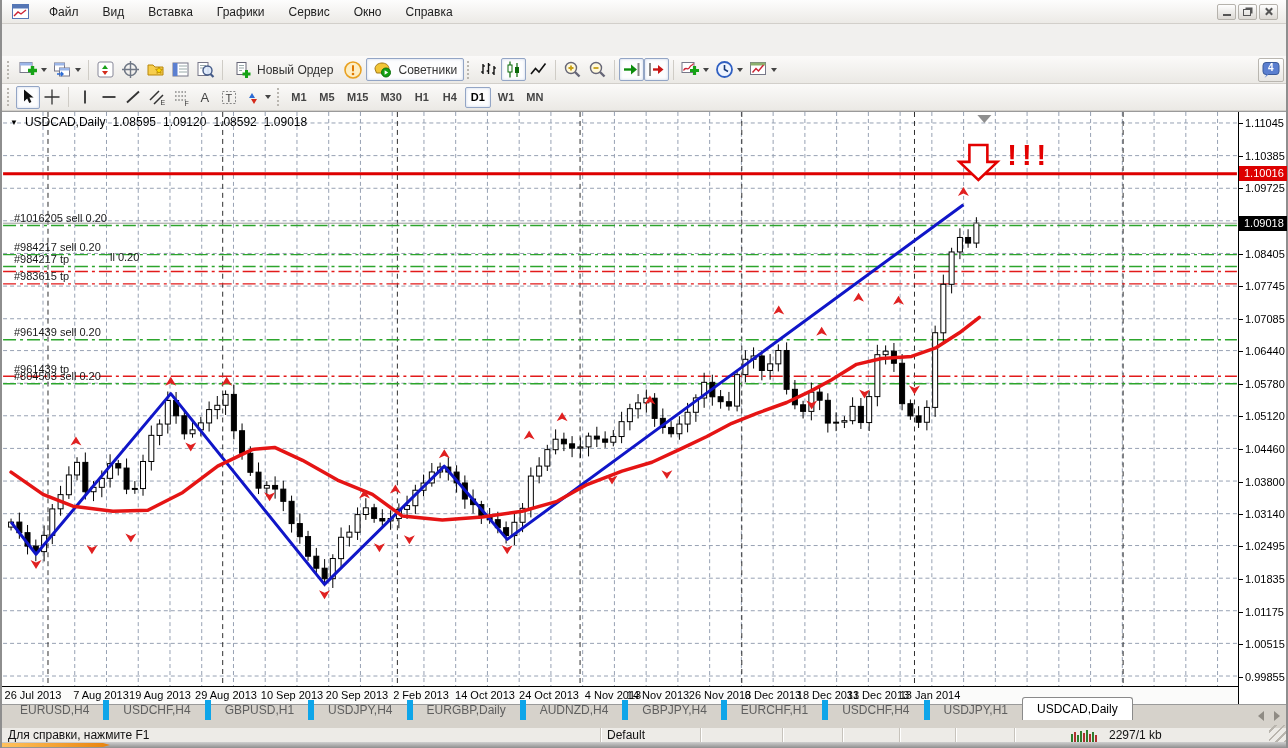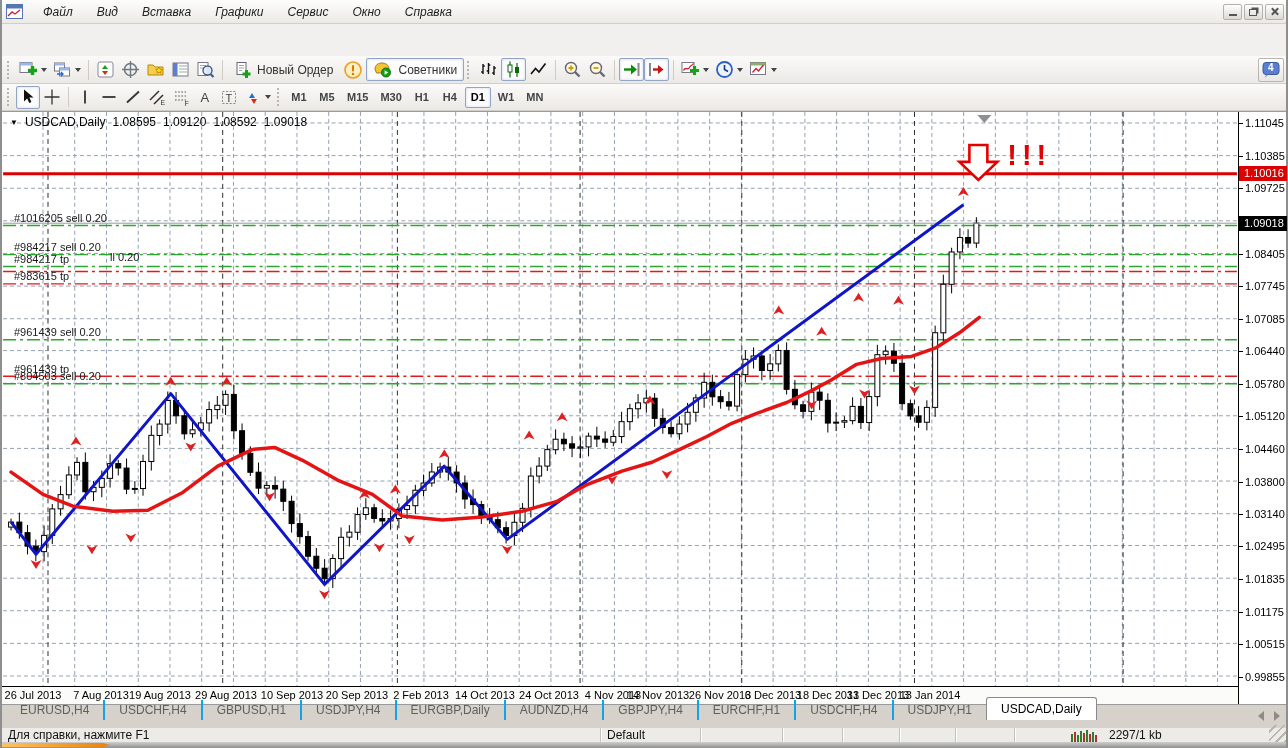--- a/index.html
+++ b/index.html
@@ -12,21 +12,21 @@
   .title-text { color:#fff; font-size:12px; font-weight:bold; flex:1; white-space:nowrap; }
   .tctl { width:40px; height:19px; margin-left:3px; border:1px solid #000; border-radius:3px; background:linear-gradient(#8a8a8a,#4f4f4f 50%,#303030 50%,#1b1b1b); display:flex; align-items:center; justify-content:center; }
   .tctl.close { background:linear-gradient(#e98b7f,#c3362a 50%,#a01b10 50%,#8c0d04); }
   .i-min { width:10px; height:3px; background:#fff; margin-top:7px; }
   .i-max { width:10px; height:8px; border:2px solid #fff; }
   .i-x { position:relative; width:11px; height:11px; }
   .i-x::before,.i-x::after { content:""; position:absolute; left:5px; top:0; width:2.4px; height:11px; background:#fff; }
   .i-x::before { transform:rotate(45deg); } .i-x::after { transform:rotate(-45deg); }
 
   
-  .menubar { height:24px; background:linear-gradient(#fdfdfd,#eceae6); border-bottom:1px solid #d2cfca; display:flex; align-items:center; padding:0 2px; flex:0 0 auto;font-style:italic; }
+  .menubar { height:24px; background:linear-gradient(#fdfdfd,#eceae6); border-bottom:1px solid #d2cfca; display:flex; align-items:center; padding:0 8px; flex:0 0 auto; }
   .menubar .appicon { width:17px; height:15px; margin:0 8px 0 2px; }
   .menu-item { font-size:12px; color:#222; padding:3px 12px; }
   .menu-spacer { flex:1; }
   .cctl { width:19px; height:16px; border:1px solid #b5b2ac; border-radius:2px; background:linear-gradient(#fefefe,#dcd9d4); margin-left:2px; display:flex; align-items:center; justify-content:center; }
   .ci-min { width:8px; height:2px; background:#555; margin-top:6px; }
   .ci-rest { width:8px; height:7px; border:1.5px solid #555; box-shadow:2px -2px 0 -0.5px #555; margin:2px 2px 0 0; }
   .ci-x { position:relative; width:9px; height:9px; }
   .ci-x::before,.ci-x::after { content:""; position:absolute; left:4px; top:0; width:2px; height:9px; background:#555; }
   .ci-x::before { transform:rotate(45deg); } .ci-x::after { transform:rotate(-45deg); }
 
@@ -57,21 +57,21 @@
   .yaxis { width:48px; border-left:1px solid #000; position:relative; background:#fff; font-size:11px; }
   .ylabel { position:absolute; left:6px; height:14px; line-height:14px; color:#000; white-space:nowrap; }
   .ylabel::before { content:""; position:absolute; left:-6px; top:7px; width:4px; height:1px; background:#000; }
   .ybox { position:absolute; left:0; height:15px; line-height:15px; padding-left:5px; width:48px; color:#fff; font-size:11px; }
   .dates { position:absolute; left:0; top:575px; width:1236px; height:18px; background:#fbfbfa; }
   .dlabel { position:absolute; top:2px; transform:translateX(-50%); font-size:11px; color:#000; white-space:nowrap; }
 
   
   .tabstrip { height:24px; background:#d6d2cb; border-top:1px solid #9a9a9a; display:flex; align-items:flex-end; padding:8px 4px; flex:0 0 auto; position:relative; }
   .tab { height:20px; line-height:20px; padding:0 14px; font-size:12px; color:#5f5f5f; white-space:nowrap; }
-  .tab + .tab { border-left:2px solid #0ea5e9; }
+  .tab + .tab { border-left:6px solid #0ea5e9; }
   .tab.active { background:#fff; color:#000; border:1px solid #8a8a8a; border-bottom:none; border-radius:3px 3px 0 0; height:23px; line-height:22px; }
   .tabarrows { position:absolute; right:6px; top:6px; display:flex; gap:10px; }
   .tri-l { width:0; height:0; border-top:5px solid transparent; border-bottom:5px solid transparent; border-right:6px solid #8f8b84; }
   .tri-r { width:0; height:0; border-top:5px solid transparent; border-bottom:5px solid transparent; border-left:6px solid #8f8b84; }
 
   
   .statusbar { height:14px; background:#edebe7; display:flex; align-items:center; font-size:12px; color:#111; flex:0 0 auto; position:relative; }
   .scell { height:100%; display:flex; align-items:center; padding:0 6px; border-left:1px solid #c7c3bc; box-shadow:inset 1px 0 0 #fff; }
   .scell.first { border-left:none; box-shadow:none; flex:1; }
   .traffic { gap:12px; padding-left:56px; }

